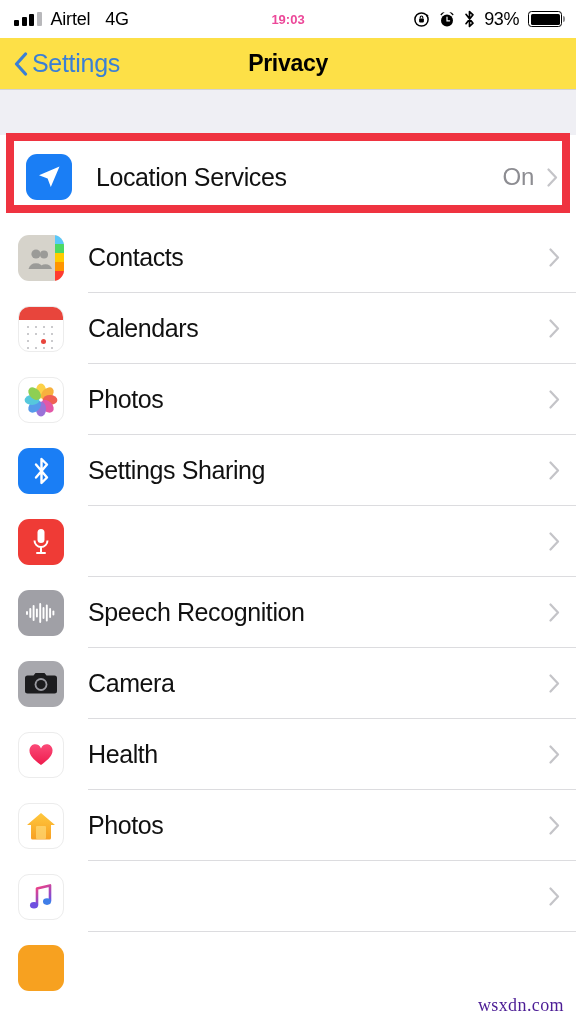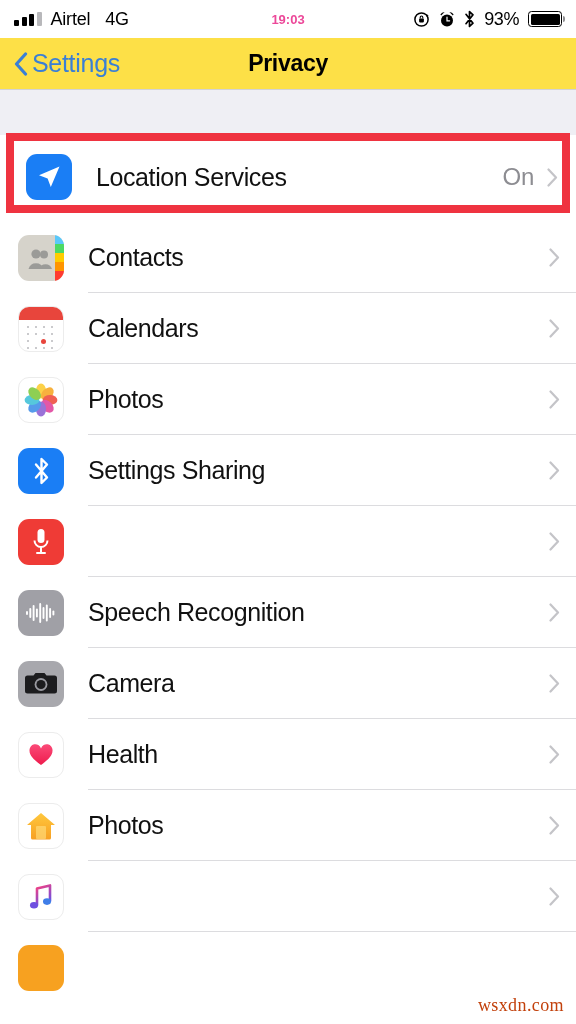--- a/index.html
+++ b/index.html
@@ -150,21 +150,21 @@
     border:8px solid #ef3340;
     background:#fff;
     z-index:5;
     overflow:hidden;
   }
 
   
   .watermark {
     position:absolute; right:12px; bottom:8px;
     font-family:"Liberation Serif", serif;
-    font-size:18px; color:#c2410c; letter-spacing:0.4px;
+    font-size:18px; color:#4c1d95; letter-spacing:0.4px;
     z-index:9;
   }
 </style>
 </head>
 <body>
 
 <div id="screen">
 
   <div class="statusbar">
     <div class="sb-left">

